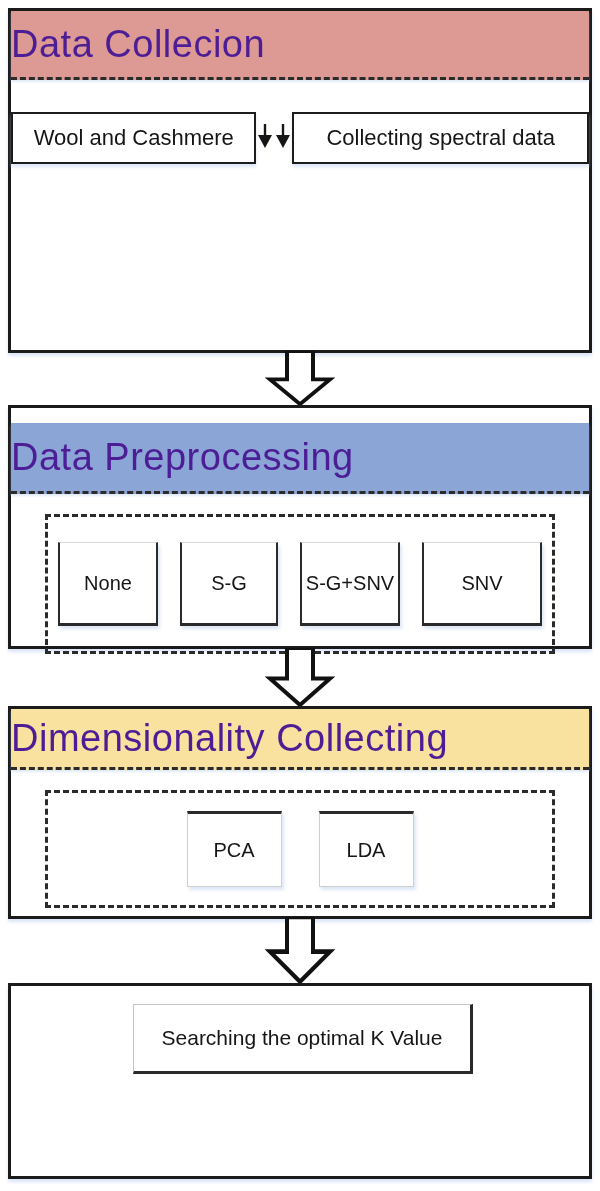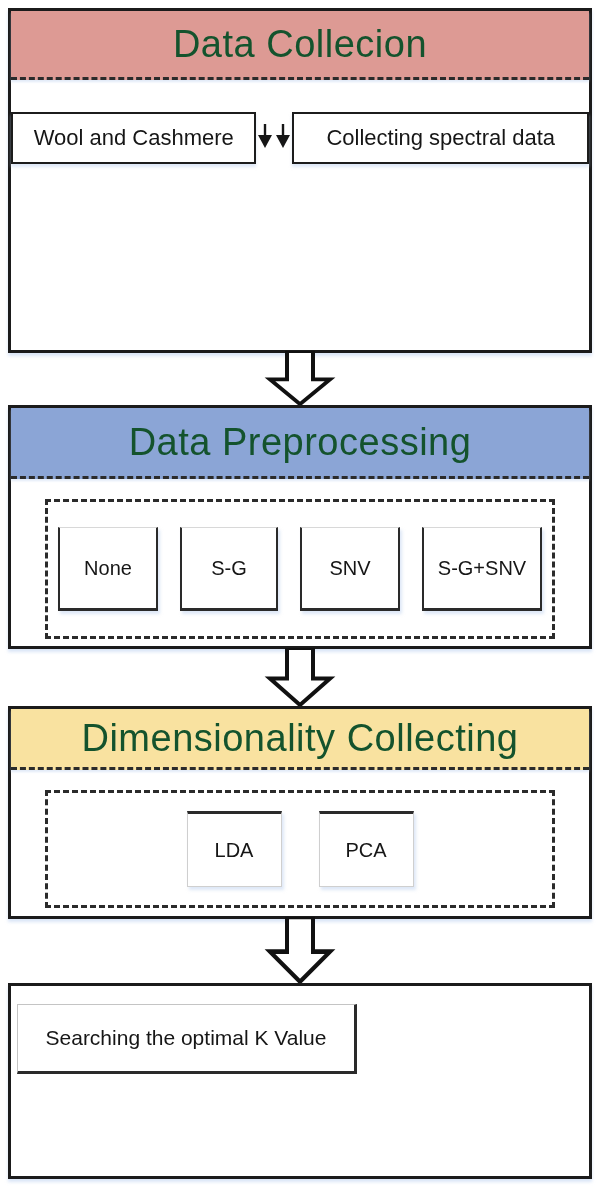--- a/index.html
+++ b/index.html
@@ -14,23 +14,23 @@
     border: 3px solid #1b1b1b; box-sizing: border-box;
     background: #ffffff;
     box-shadow: 0 3px 3px rgba(190, 210, 240, 0.55);
   }
   #section-1 { top: 8px;   height: 345px; }
   #section-2 { top: 405px; height: 244px; }
   #section-3 { top: 706px; height: 213px; }
   #section-4 { top: 983px; height: 196px; }
 
   .sec-header {
-    display: flex; align-items: center; justify-content: center;
+    display: flex; align-items: center; justify-content: flex-start;
     border-bottom: 3px dashed #2b2b2b;
-    font-size: 38px; letter-spacing: 0.5px; color: #14532d;
+    font-size: 38px; letter-spacing: 0.5px; color: #4c1d95;
     box-shadow: 0 2px 2px rgba(190, 210, 240, 0.45);
   }
   #section-1 .sec-header { height: 66px; }
   #section-2 .sec-header { height: 68px; }
   #section-3 .sec-header { height: 58px; }
   #section-4 .sec-header { height: 70px; }
 
   
   .steps-col {
     display: flex; flex-direction: row; align-items: center;
@@ -78,21 +78,21 @@
   #section-3 .option-box {
     height: 76px;
     border-top: 3px solid #2a2a2a;
     border-left: 1px solid #cfcfcf;
     border-right: 1px solid #cfcfcf;
     border-bottom: 1px solid #cfcfcf;
   }
   #section-3 .option-box { width: 95px; }
 
   
-  .result-row { display: flex; justify-content: flex-start; padding-left: 6px; }
+  .result-row { display: flex; justify-content: center; padding-left: 6px; }
   .result-box {
     margin-top: 18px; width: 340px; height: 70px; box-sizing: border-box;
     border-top: 1px solid #c4c4c4;
     border-left: 1px solid #c4c4c4;
     border-right: 3px solid #2a2a2a;
     border-bottom: 3px solid #2a2a2a;
     display: flex; align-items: center; justify-content: center;
     font-size: 21px; background: #fff;
   }
 
@@ -133,55 +133,55 @@
     </div>
   </div>
 
   <div class="big-arrow" id="flow-arrow-1">
     <svg viewBox="0 0 88 58" preserveAspectRatio="none">
       <polygon points="31,0 57,0 57,30 74,30 44,56 14,30 31,30" fill="#ffffff" stroke="#111111" stroke-width="4" stroke-linejoin="miter"></polygon>
     </svg>
   </div>
 
   <div class="section" id="section-2">
-    <div class="sec-header" style="background: rgb(139, 165, 214);">
+    <div class="sec-header" style="background: rgb(139, 165, 214); margin-top: 15px;">
       <span>Data Preprocessing</span>
     </div>
     <div class="options-wrap">
       <div class="option-box">
         <span>None</span>
       </div>
       <div class="option-box">
         <span>S-G</span>
       </div>
       <div class="option-box">
-        <span>SNV</span>
+        <span>S-G+SNV</span>
       </div>
       <div class="option-box">
-        <span>S-G+SNV</span>
+        <span>SNV</span>
       </div>
     </div>
   </div>
 
   <div class="big-arrow" id="flow-arrow-2">
     <svg viewBox="0 0 88 58" preserveAspectRatio="none">
       <polygon points="31,0 57,0 57,30 74,30 44,56 14,30 31,30" fill="#ffffff" stroke="#111111" stroke-width="4" stroke-linejoin="miter"></polygon>
     </svg>
   </div>
 
   <div class="section" id="section-3">
     <div class="sec-header" style="background: rgb(249, 226, 160);">
       <span>Dimensionality Collecting</span>
     </div>
     <div class="options-wrap">
       <div class="option-box">
-        <span>LDA</span>
+        <span>PCA</span>
       </div>
       <div class="option-box">
-        <span>PCA</span>
+        <span>LDA</span>
       </div>
     </div>
   </div>
 
   <div class="big-arrow" id="flow-arrow-3">
     <svg viewBox="0 0 88 58" preserveAspectRatio="none">
       <polygon points="31,0 57,0 57,30 74,30 44,56 14,30 31,30" fill="#ffffff" stroke="#111111" stroke-width="4" stroke-linejoin="miter"></polygon>
     </svg>
   </div>
 

